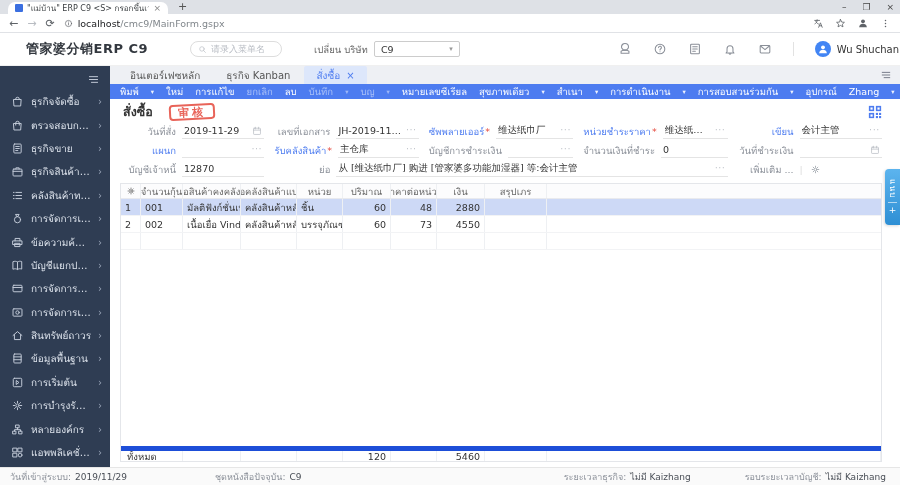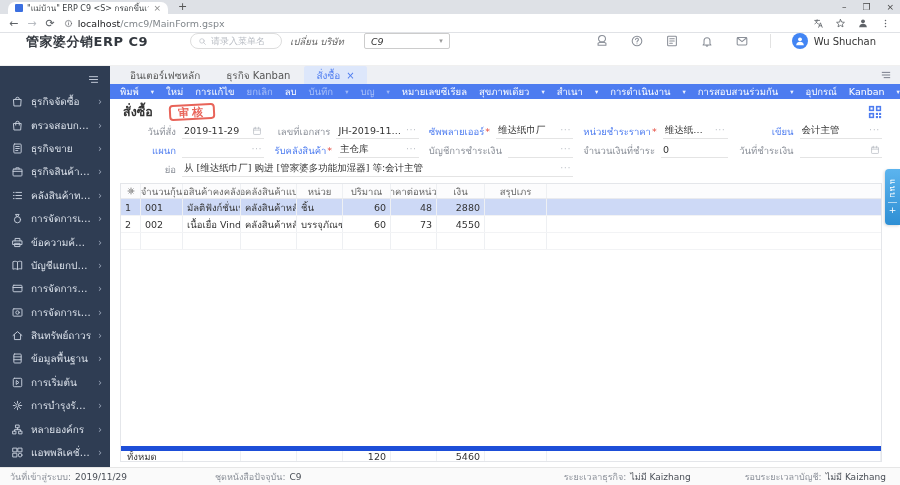--- a/index.html
+++ b/index.html
@@ -17,25 +17,25 @@
   .win-controls { position:absolute; right:6px; top:0; height:13px; display:flex; gap:16px; align-items:center; color:#444; font-size:9px; }
   .addr-bar { height:19px; background:#fff; border-bottom:1px solid #e0e2e6; display:flex; align-items:center; padding:0 9px; gap:9px; color:#5f6368; }
   .addr-bar .nav { font-size:11px; color:#5f6368; }
   .addr-bar .nav.dis { color:#b8bcc2; }
   .url { font-size:9.5px; display:flex; align-items:center; gap:5px; flex:1; }
   .url .host { color:#202124; }
   .url .path { color:#80868b; }
   .addr-right { display:flex; align-items:center; gap:11px; color:#5f6368; }
 
   
-  .app-header { height:33px; background:#fff; display:flex; align-items:flex-start; padding:0 24px 0 26px; border-bottom:1px solid #f0f0f0; }
+  .app-header { height:33px; background:#fff; display:flex; align-items:center; padding:0 1px 0 26px; border-bottom:1px solid #f0f0f0; }
   .logo { font-weight:bold; font-size:13px; color:#33383f; letter-spacing:.5px; white-space:nowrap; }
   .search-pill { margin-left:42px; width:92px; height:16px; border:1px solid #ddd; border-radius:9px; display:flex; align-items:center; gap:4px; padding:0 7px; color:#b9bdc4; }
   .search-pill .ph { font-size:9px; white-space:nowrap; overflow:hidden; }
-  .company { display:flex; align-items:center; gap:20px; margin-left:8px;font-style:italic; }
+  .company { display:flex; align-items:center; gap:6px; margin-left:32px; }
   .company .clabel { font-size:9.5px; color:#666; }
   .company .select { width:86px; height:16px; border:1px solid #ccc; border-radius:2px; font-size:9.5px; color:#333; display:flex; align-items:center; padding:0 6px; }
   .company .select .car { margin-left:auto; color:#999; font-size:7px; }
   .hdr-icons { margin-left:auto; display:flex; align-items:center; gap:21px; color:#8a8f98; }
   .hdr-divider { width:1px; height:14px; background:#e2e2e2; }
   .user { display:flex; align-items:center; gap:6px; }
   .avatar { width:16px; height:16px; border-radius:50%; background:#4285f4; color:#fff; display:flex; align-items:center; justify-content:center; }
   .uname { font-size:10px; color:#333; white-space:nowrap; }
 
   
@@ -466,21 +466,21 @@
           <span class="car">▾</span>
         </div>
         <div class="tool">
           <span>การสอบสวนร่วมกัน</span>
           <span class="car">▾</span>
         </div>
         <div class="tool">
           <span>อุปกรณ์</span>
         </div>
         <div class="tool">
-          <span>Kanban</span>
+          <span>Zhang</span>
           <span class="car">▾</span>
         </div>
         <div class="tool">
           <span>ลายได้จาง</span>
           <span class="car">▾</span>
         </div>
         <div class="tool">
           <span>ช่วยเหลือ</span>
         </div>
       </div>
@@ -580,25 +580,43 @@
             <span class="val">
               <span class="vtext"></span>
               <span class="icn vicn">
                 <svg viewBox="0 0 16 16" width="10" height="10" fill="none" stroke="currentColor" stroke-width="1.2" stroke-linecap="round" stroke-linejoin="round">
                   <rect x="2.5" y="3.5" width="11" height="10" rx="1"></rect>
                   <path d="M2.5 6.6h11M5.5 2v2.6M10.5 2v2.6"></path>
                 </svg>
               </span>
             </span>
           </div>
+          <div class="field">
+            <span class="lbl">บัญชีเจ้าหนี้</span>
+            <span class="val">
+              <span class="vtext">12870</span>
+            </span>
+          </div>
           <div class="field span3">
             <span class="lbl">ย่อ</span>
             <span class="val">
               <span class="vtext">从 [维达纸巾厂] 购进 [管家婆多功能加湿器] 等:会计主管</span>
               <span class="vicn">···</span>
+            </span>
+          </div>
+          <div class="field">
+            <span class="lbl">เพิ่มเติม ...</span>
+            <span class="more">
+              <span class="sep">|</span>
+              <span class="icn">
+                <svg viewBox="0 0 16 16" width="11" height="11" fill="none" stroke="currentColor" stroke-width="1.2" stroke-linecap="round" stroke-linejoin="round">
+                  <circle cx="8" cy="8" r="2"></circle>
+                  <path d="M8 3.2v1.5M8 11.3v1.5M3.2 8h1.5M11.3 8h1.5M4.6 4.6l1 1M10.4 10.4l1 1M11.4 4.6l-1 1M5.6 10.4l-1 1"></path>
+                </svg>
+              </span>
             </span>
           </div>
         </div>
 
       <div class="grid-wrap" id="grid">
           <div class="trow thead">
             <div class="tcell">
               <span class="icn">
                 <svg viewBox="0 0 16 16" width="10" height="10" fill="none" stroke="currentColor" stroke-width="1.2" stroke-linecap="round" stroke-linejoin="round">
                   <circle cx="8" cy="8" r="2"></circle>

